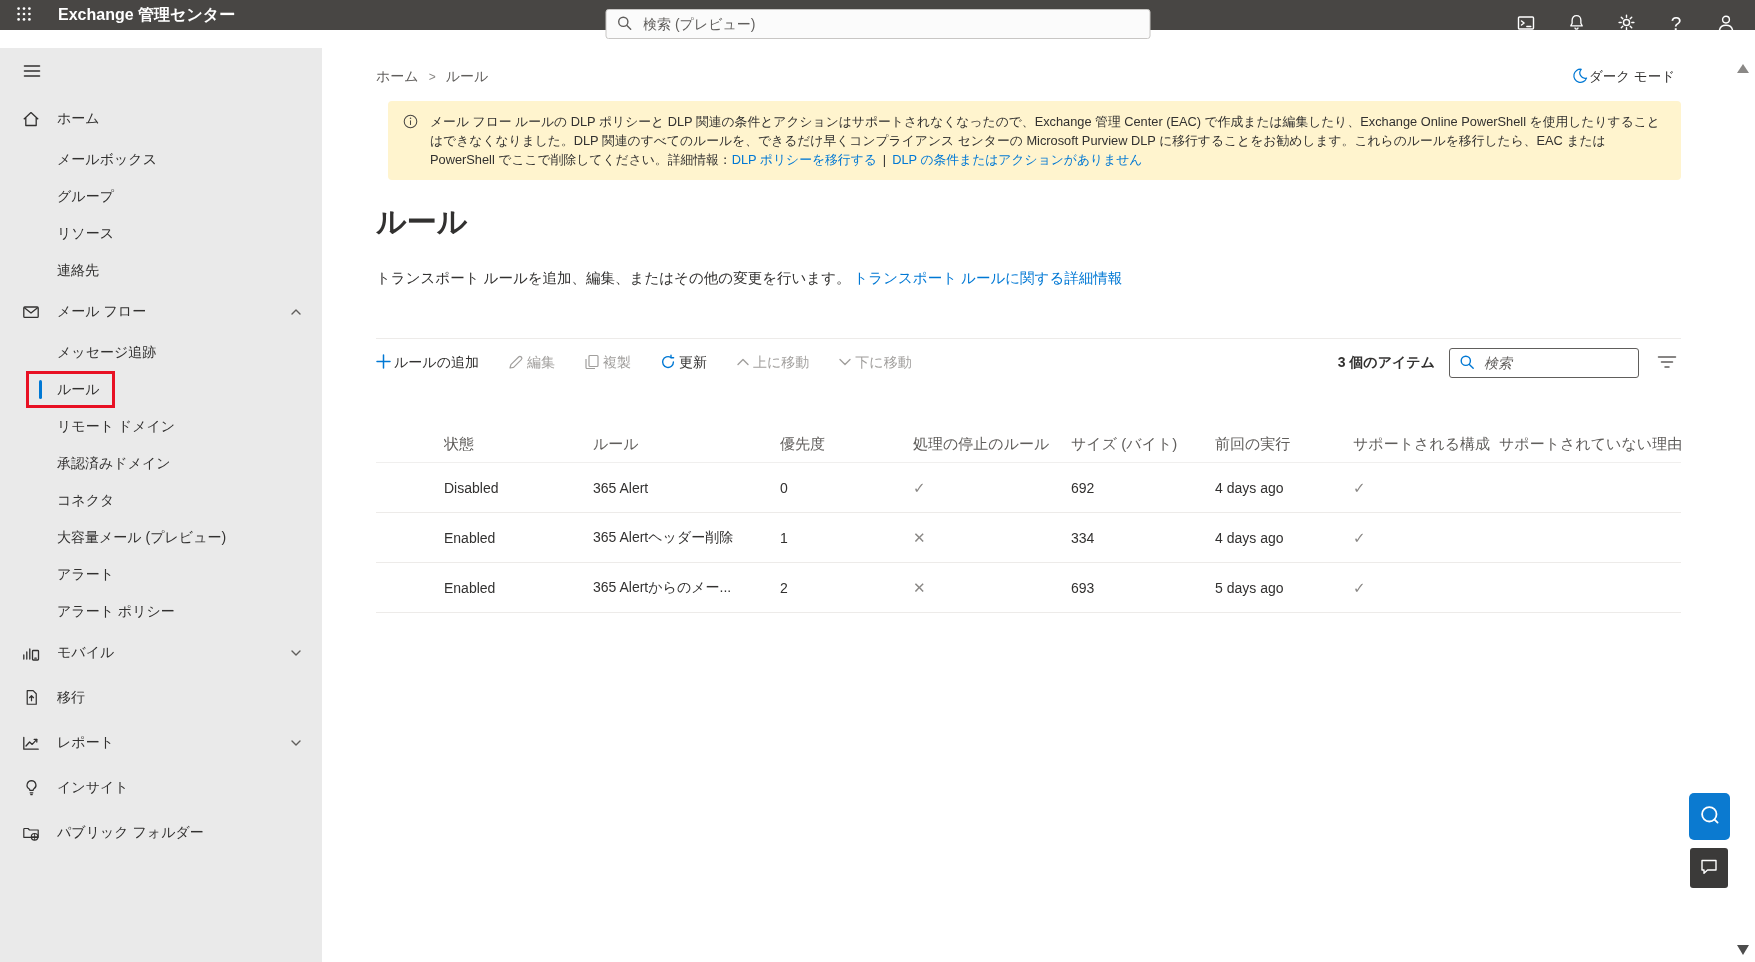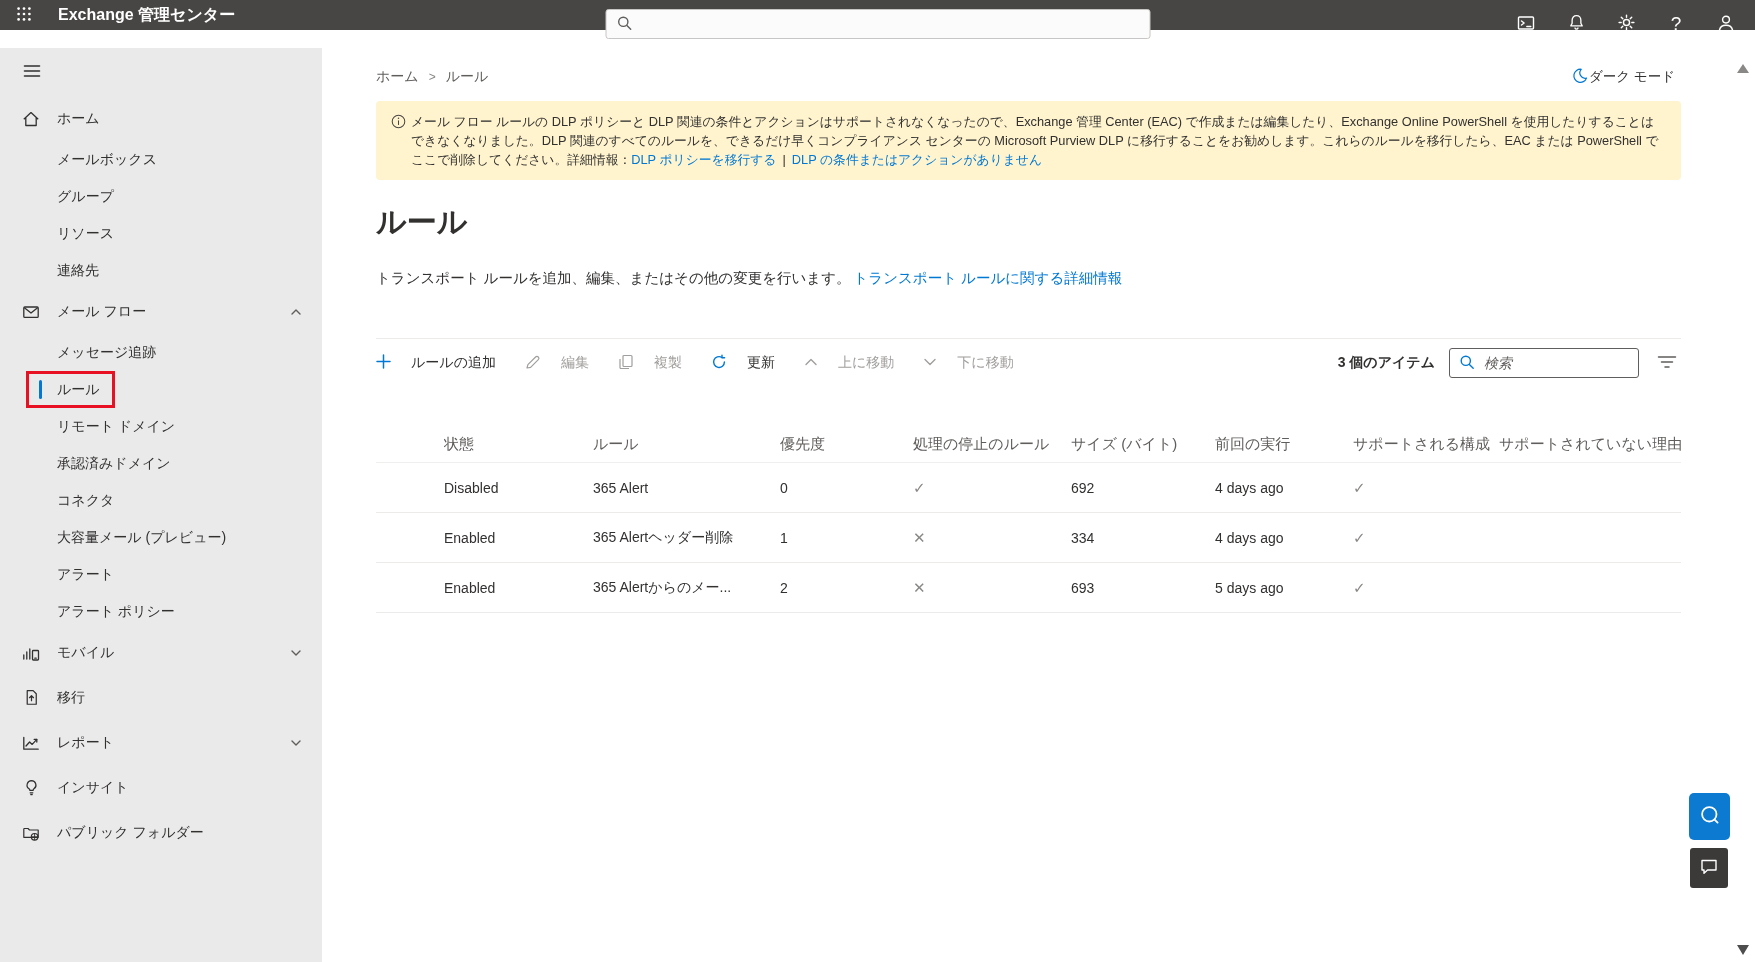--- a/index.html
+++ b/index.html
@@ -31,32 +31,32 @@
   .nav-chev { position:absolute; right:20px; width:12px; height:12px; display:flex; align-items:center; }
   .sel-bar { position:absolute; left:39px; top:9px; width:3px; height:19px; background:#0078d4; border-radius:2px; }
   .red-box { position:absolute; left:26px; top:0; width:89px; height:37px; border:3px solid #e81123; pointer-events:none; }
   
   .content { position:absolute; top:48px; left:322px; width:1433px; height:914px; background:#fff; padding:0 74px 0 54px; }
   .crumb-row { margin-top:12px; height:34px; display:flex; align-items:center; justify-content:space-between; }
   .breadcrumb { display:flex; align-items:center; gap:10px; font-size:14px; color:#605e5c; }
   .crumb-link { cursor:pointer; }
   .crumb-sep { font-size:12px; color:#8a8886; }
   .darkmode { display:flex; align-items:center; font-size:13.5px; color:#323130; cursor:pointer; margin-right:6px; }
-  .banner { margin-top:7px; background:#fff4ce; border-radius:4px; padding:11px 16px 11px 14px; display:flex; gap:4px; font-size:12.8px; line-height:19px; color:#323130; }
+  .banner { margin-top:7px; background:#fff4ce; border-radius:4px; padding:11px 16px 11px 14px; display:flex; gap:11px; font-size:12.8px; line-height:19px; color:#323130;margin-left:12px; }
   .banner-icon { flex:none; margin-top:1px; }
   .lnk { color:#0078d4; cursor:pointer; }
   .banner .sep { margin:0 6px; }
   .page-title { margin-top:22px; font-size:30px; font-weight:600; color:#323130; }
   .page-desc { margin-top:26px; font-size:14.5px; }
   .page-desc .lnk { margin-left:3px; }
   .divider { margin-top:50px; border-top:1px solid #edebe9; }
   
   .toolbar { margin-top:2px; height:44px; display:flex; align-items:center; justify-content:space-between; }
   .tb-left { display:flex; align-items:center; gap:29px; }
-  .tb-btn { display:flex; align-items:center; gap:20px; font-size:14px; color:#323130; cursor:pointer; white-space:nowrap; }
+  .tb-btn { display:flex; align-items:center; gap:3px; font-size:14px; color:#323130; cursor:pointer; white-space:nowrap; }
   .tb-btn.disabled { color:#a19f9d; cursor:default; }
   .tb-right { display:flex; align-items:center; gap:14px; }
   .item-count { font-weight:700; font-size:14px; white-space:nowrap; }
   .tb-search { width:190px; height:30px; border:1px solid #605e5c; border-radius:3px; display:flex; align-items:center; padding:0 9px; gap:7px; background:#fff; }
   .tb-search input { flex:1; width:100%; border:none; outline:none; background:transparent; font-size:14px; font-family:inherit; color:#1d4ed8;font-style:italic; }
   .filter-btn { display:flex; align-items:center; padding:4px; cursor:pointer; }
   
   .rules-table { margin-top:42px; }
   .t-row { display:grid; grid-template-columns:68px 149px 187px 133px 158px 144px 138px 146px 1fr; align-items:center; }
   .t-head { height:36px; color:#605e5c; font-size:15px; border-bottom:1px solid #f0efee; }
@@ -90,20 +90,21 @@
   </div>
   <div class="app-title">Exchange 管理センター</div>
 
   <div class="top-search">
     <span>
       <svg width="16" height="16" viewBox="0 0 16 16" fill="none" stroke="#605e5c" stroke-width="1.4" stroke-linecap="round">
           <circle cx="6.8" cy="6.8" r="4.6"></circle>
           <path d="M10.4 10.4L14.2 14.2"></path>
         </svg>
     </span>
+    <input type="text" placeholder="検索 (プレビュー)" style="">
   </div>
 
   <div class="top-icons">
     <div class="top-icon-btn">
       <span>
         <svg viewBox="0 0 20 20" width="20" height="20" fill="none" stroke="#fff" stroke-width="1.4">
             <rect x="2.5" y="4" width="15" height="12" rx="1"></rect>
             <path d="M5.5 8l2.6 2-2.6 2M10.8 13.5h4" stroke-linecap="round" stroke-linejoin="round"></path>
           </svg>
       </span>

